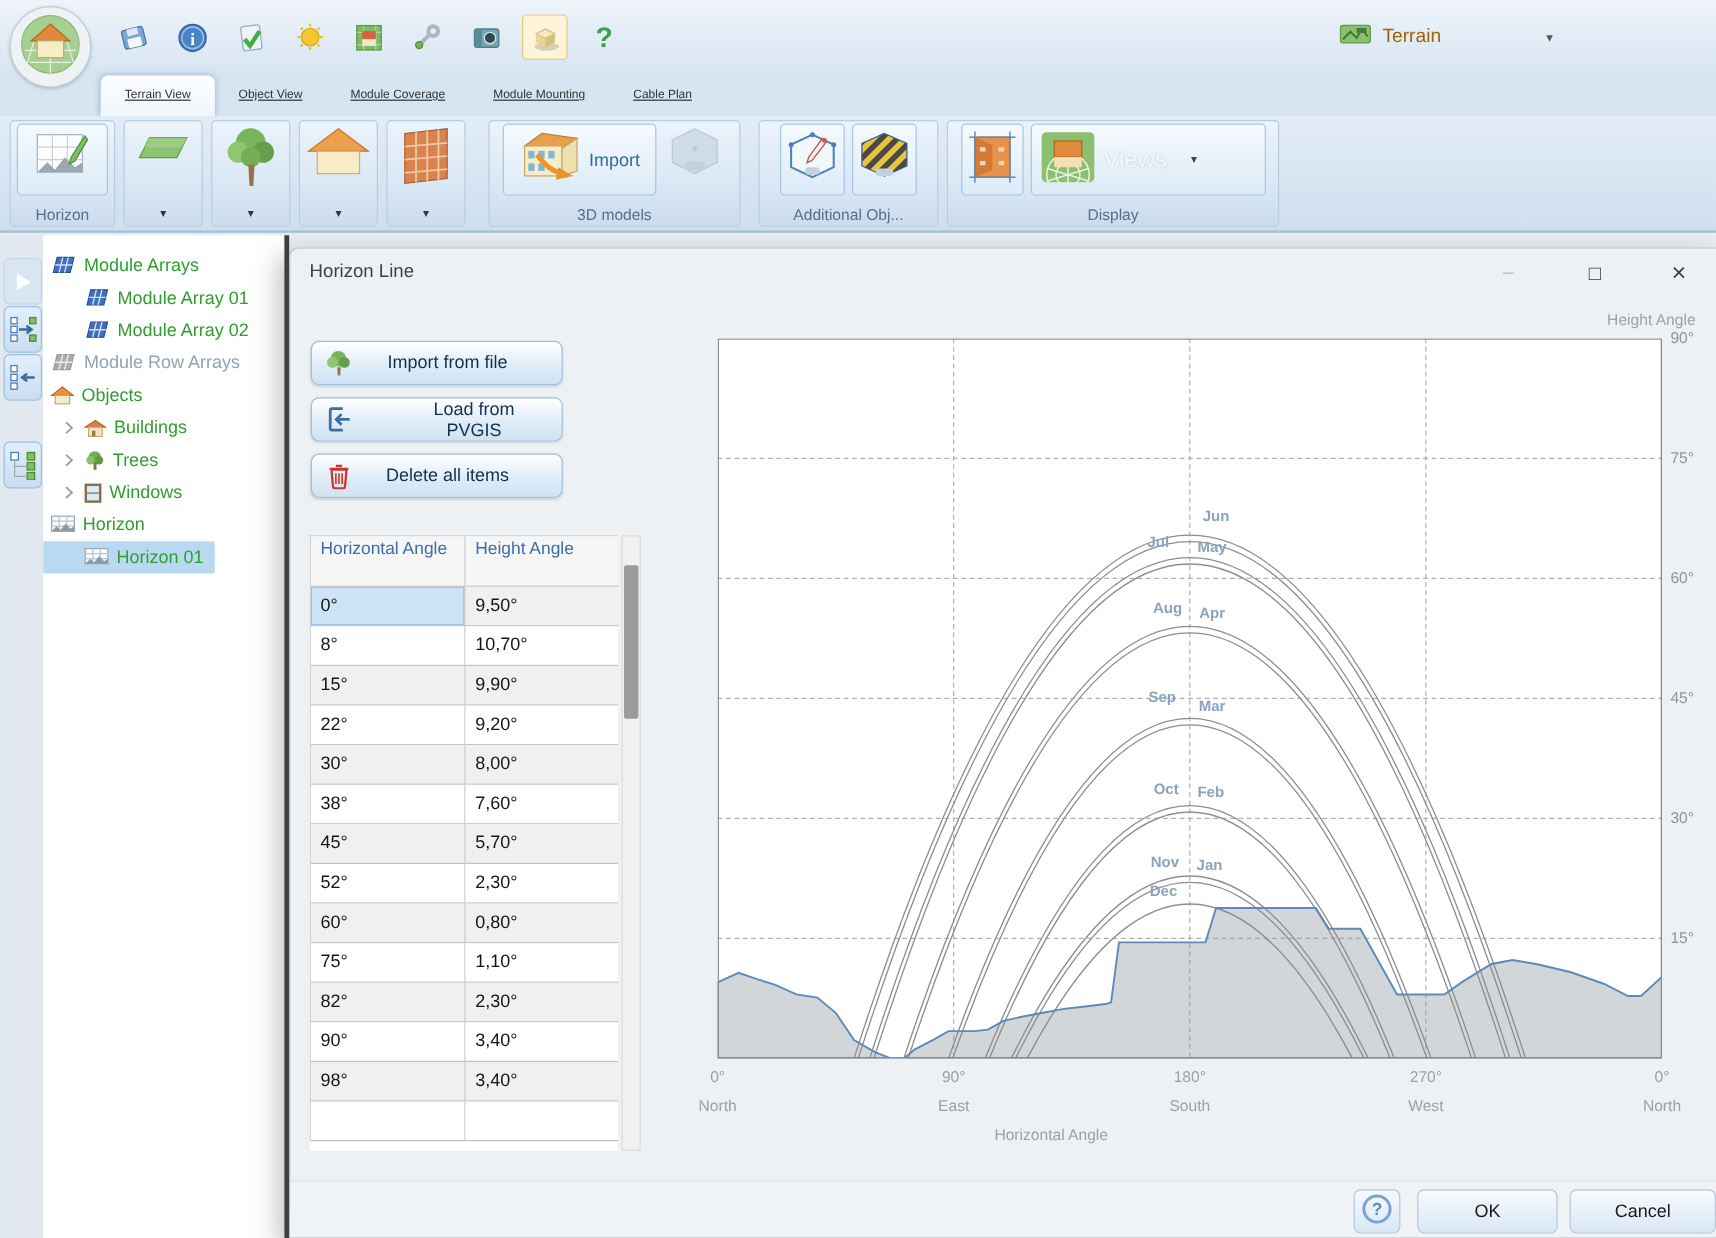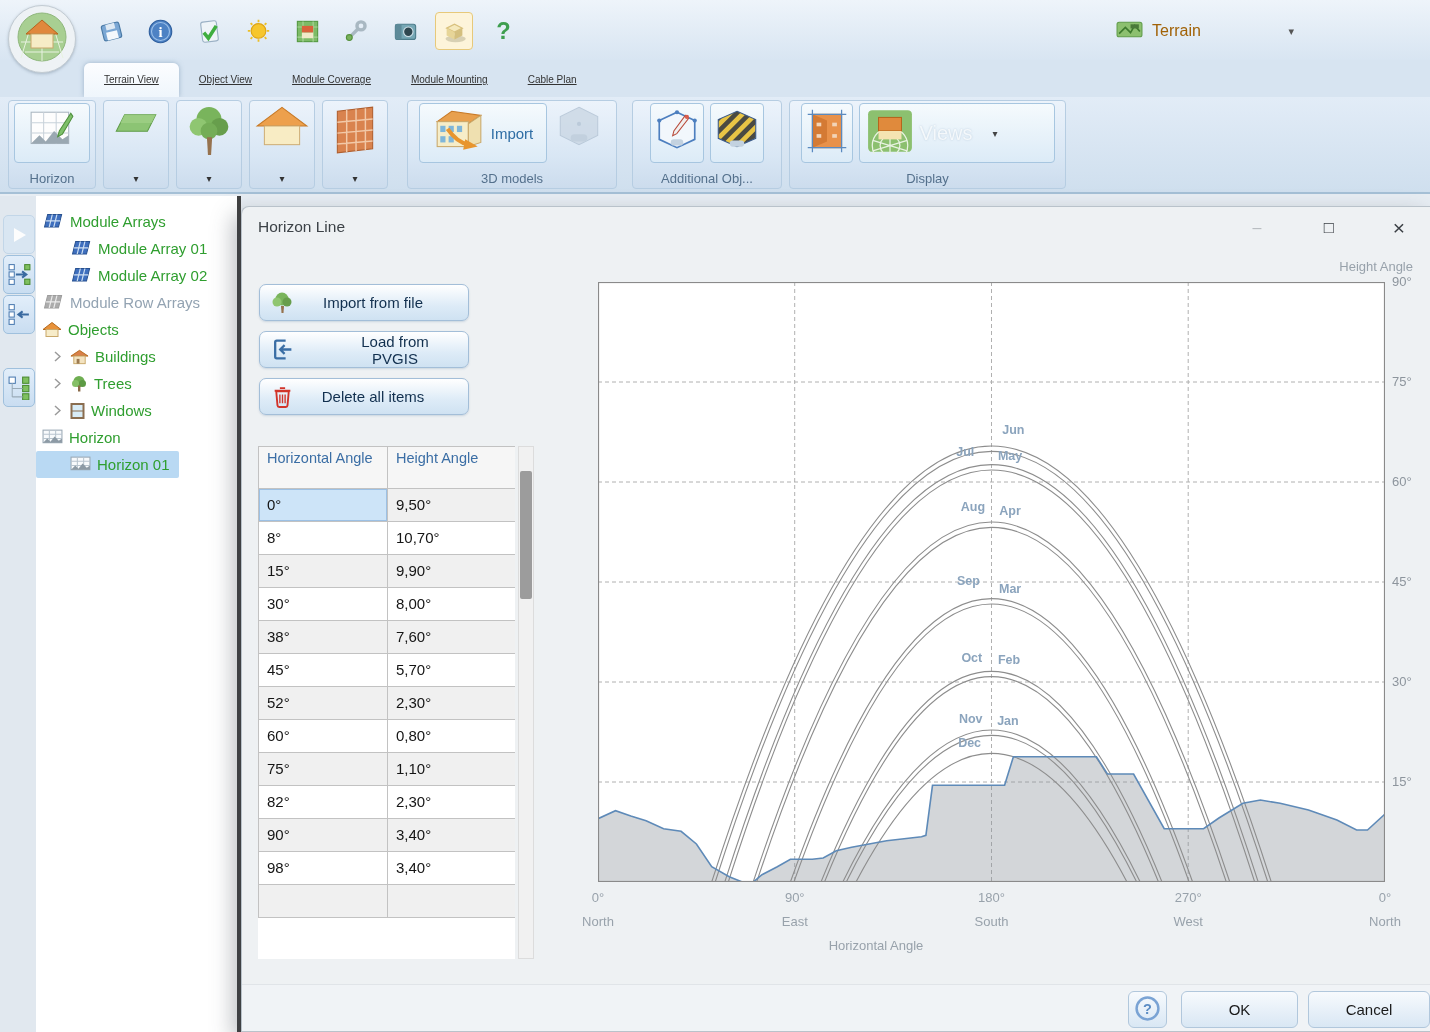--- a/index.html
+++ b/index.html
@@ -543,20 +543,24 @@
           <div class="hcell sel">0°</div>
           <div class="hcell">9,50°</div>
         </div>
         <div class="hrow">
           <div class="hcell">8°</div>
           <div class="hcell">10,70°</div>
         </div>
         <div class="hrow">
           <div class="hcell">15°</div>
           <div class="hcell">9,90°</div>
+        </div>
+        <div class="hrow">
+          <div class="hcell">22°</div>
+          <div class="hcell">9,20°</div>
         </div>
         <div class="hrow">
           <div class="hcell">30°</div>
           <div class="hcell">8,00°</div>
         </div>
         <div class="hrow">
           <div class="hcell">38°</div>
           <div class="hcell">7,60°</div>
         </div>
         <div class="hrow">

